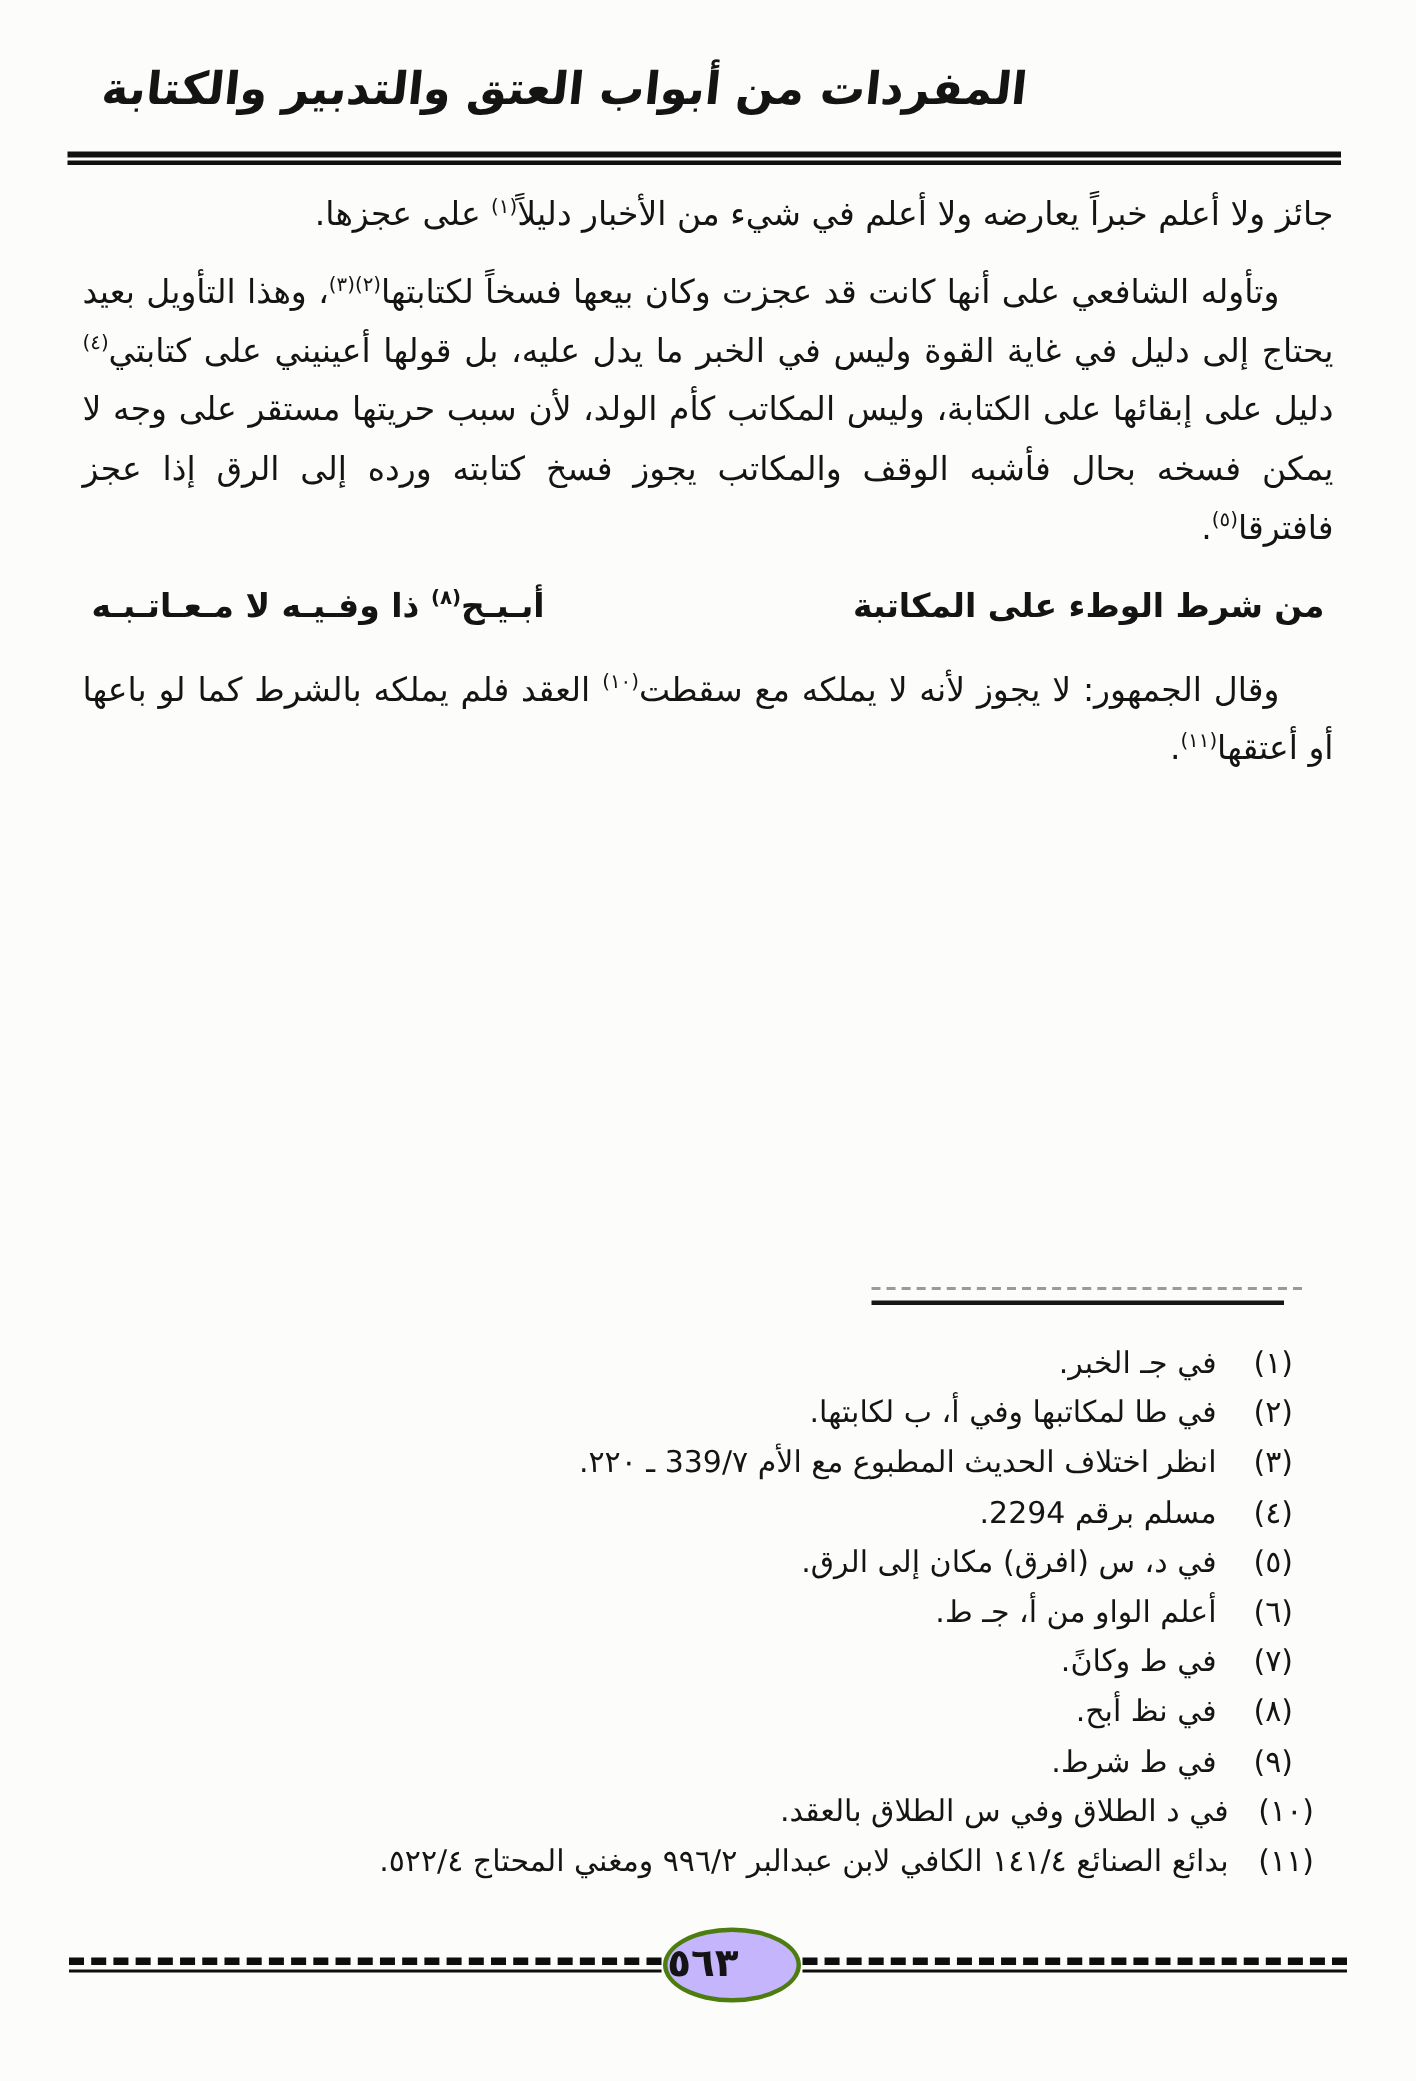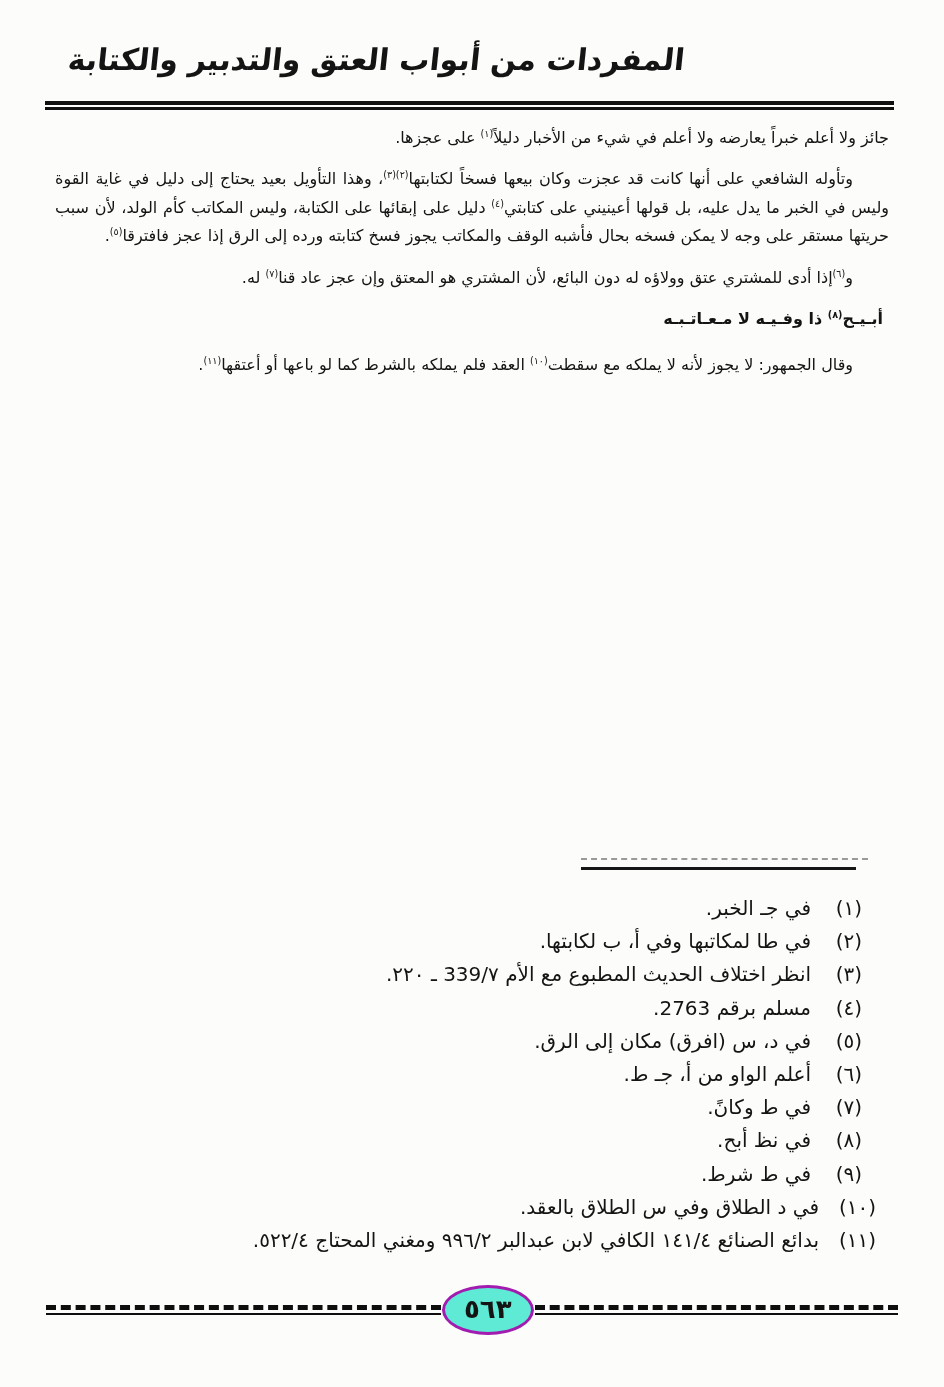--- a/index.html
+++ b/index.html
@@ -39,21 +39,21 @@
     border-top: 4px solid #101010;
     border-bottom: 3px solid #101010;
   }
 
   
   .content {
     position: absolute;
     top: 124px;
     right: 55px;
     left: 55px;
-    font-size: 16px;
+    font-size: 22px;
     line-height: 1.78;
     text-align: justify;
     text-justify: inter-word;
   }
   .para { margin-bottom: 13px; }
   .para.indent { text-indent: 36px; }
   sup.fnref {
     font-size: 0.6em;
     vertical-align: super;
     line-height: 0;
@@ -112,26 +112,26 @@
     flex: 1;
     height: 10px;
     border-top: 5px dashed #0e0e0e;
     border-bottom: 2px solid #0e0e0e;
   }
   .orn-line.left-seg { flex: 0.92; }
   .page-oval {
     flex: 0 0 auto;
     width: 92px;
     height: 50px;
-    border: 3px solid #a21caf;
+    border: 3px solid #4d7c0f;
     border-radius: 50%;
     display: flex;
     align-items: center;
-    justify-content: center;
-    background: #5eead4;
+    justify-content: flex-end;
+    background: #c4b5fd;
     margin: 0 1px;
   }
   .page-number {
     font-size: 26px;
     font-weight: bold;
     line-height: 1;
     padding-bottom: 3px;
   }
 </style>
 </head>
@@ -144,23 +144,23 @@
     <div class="header-rule"></div>
   </div>
 
   <div class="content">
 
     <p class="para"><span>جائز ولا أعلم خبراً يعارضه ولا أعلم في شيء من الأخبار دليلاً</span><sup class="fnref">(١)</sup><span> على عجزها.</span></p>
 
     <p class="para indent"><span>وتأوله الشافعي على أنها كانت قد عجزت وكان بيعها فسخاً لكتابتها</span><sup class="fnref">(٢)(٣)</sup><span>، وهذا التأويل بعيد يحتاج إلى دليل في غاية القوة وليس في الخبر ما يدل عليه، بل قولها أعينيني على كتابتي</span><sup class="fnref">(٤)</sup><span> دليل على إبقائها على الكتابة، وليس المكاتب كأم الولد، لأن سبب حريتها مستقر على وجه لا يمكن فسخه بحال فأشبه الوقف والمكاتب يجوز فسخ كتابته ورده إلى الرق إذا عجز فافترقا</span><sup class="fnref">(٥)</sup><span>.</span></p>
 
 
-    <p class="para indent"><span>و</span><sup class="fnref">(٦)</sup><span>إذا أدى للمشتري عتق وولاؤه له دون البائع، لأن المشتري هو المعتق وإن عجز عاد قنا</span><sup class="fnref">(٧)</sup><span> له.</span></p>
 
     <div class="verse">
+      <span class="hemistich">من شرط الوطء على المكاتبة</span>
       <span class="hemistich"><span>أبـيـح</span><sup class="fnref">(٨)</sup><span> ذا وفـيـه لا مـعـاتـبـه</span></span>
     </div>
 
 
     <p class="para indent"><span>وقال الجمهور: لا يجوز لأنه لا يملكه مع سقطت</span><sup class="fnref">(١٠)</sup><span> العقد فلم يملكه بالشرط كما لو باعها أو أعتقها</span><sup class="fnref">(١١)</sup><span>.</span></p>
 
   </div>
 
   <div class="footnote-sep-zone">
     <div class="footnote-sep-smudge"></div>
@@ -175,21 +175,21 @@
     <div class="footnote">
         <span class="fn-marker">(٢)</span>
         <span class="fn-text">في طا لمكاتبها وفي أ، ب لكابتها.</span>
       </div>
     <div class="footnote">
         <span class="fn-marker">(٣)</span>
         <span class="fn-text">انظر اختلاف الحديث المطبوع مع الأم 339/٧ ـ ٢٢٠.</span>
       </div>
     <div class="footnote">
         <span class="fn-marker">(٤)</span>
-        <span class="fn-text">مسلم برقم 2763.</span>
+        <span class="fn-text">مسلم برقم 2294.</span>
       </div>
     <div class="footnote">
         <span class="fn-marker">(٥)</span>
         <span class="fn-text">في د، س (افرق) مكان إلى الرق.</span>
       </div>
     <div class="footnote">
         <span class="fn-marker">(٦)</span>
         <span class="fn-text">أعلم الواو من أ، جـ ط.</span>
       </div>
     <div class="footnote">

